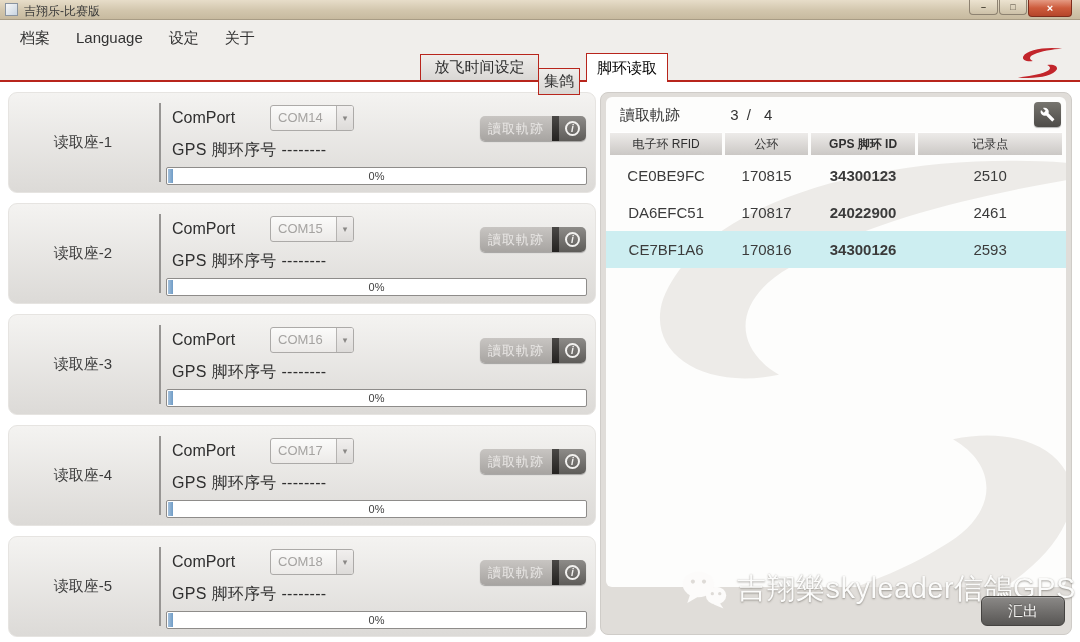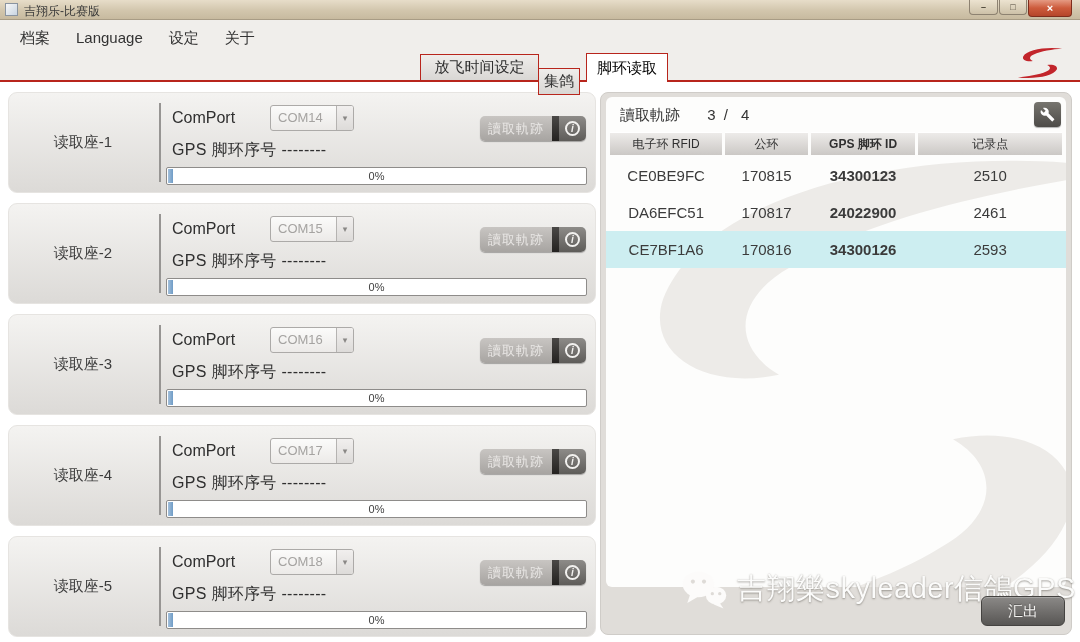--- a/index.html
+++ b/index.html
@@ -73,21 +73,21 @@
     background:linear-gradient(90deg,#a3bfda,#6f9cc6); }
   .pct { position:absolute; left:0; right:0; top:2px; text-align:center; font-size:11px; color:#3f3f3f; }
   
   .panel { position:absolute; left:600px; top:92px; width:472px; height:543px;
     background:#e0ddd9; border:1px solid #cfccc8; border-radius:8px; }
   .panel-inner { position:absolute; left:5px; right:5px; top:4px; bottom:47px;
     background:#fdfdfc; border-radius:6px; overflow:hidden; }
   .big-s { position:absolute; right:-90px; top:30px; width:580px; height:560px; z-index:0; }
   .count-row { position:absolute; left:14px; top:9px; font-size:15px; color:#333; z-index:2; }
   .count-label { display:inline-block; }
-  .count-vals { display:inline-block; margin-left:23px; }
+  .count-vals { display:inline-block; margin-left:46px; }
   .count-vals span { display:inline-block; }
   .count-sep { margin:0 9px 0 4px; }
   .wrench-btn { position:absolute; top:5px; right:5px; width:27px; height:25px;
     background:linear-gradient(180deg,#77756f,#4d4b48); border-radius:4px;
     display:flex; align-items:center; justify-content:center;
     box-shadow:0 1px 1px rgba(0,0,0,.3); cursor:default; z-index:2; }
   .thead { position:absolute; left:4px; right:4px; top:35px; height:23px; display:flex; gap:3px; z-index:2; }
   .th { background:linear-gradient(180deg,#edebe9,#cbc8c5); border-top:1px solid #fff;
     display:flex; align-items:center; justify-content:center; font-size:12px; color:#2f2f2f; cursor:default; }
   .w0{width:114px;} .w1{width:84px;} .w2{width:106px;font-weight:bold;} .w3{width:146px;}

